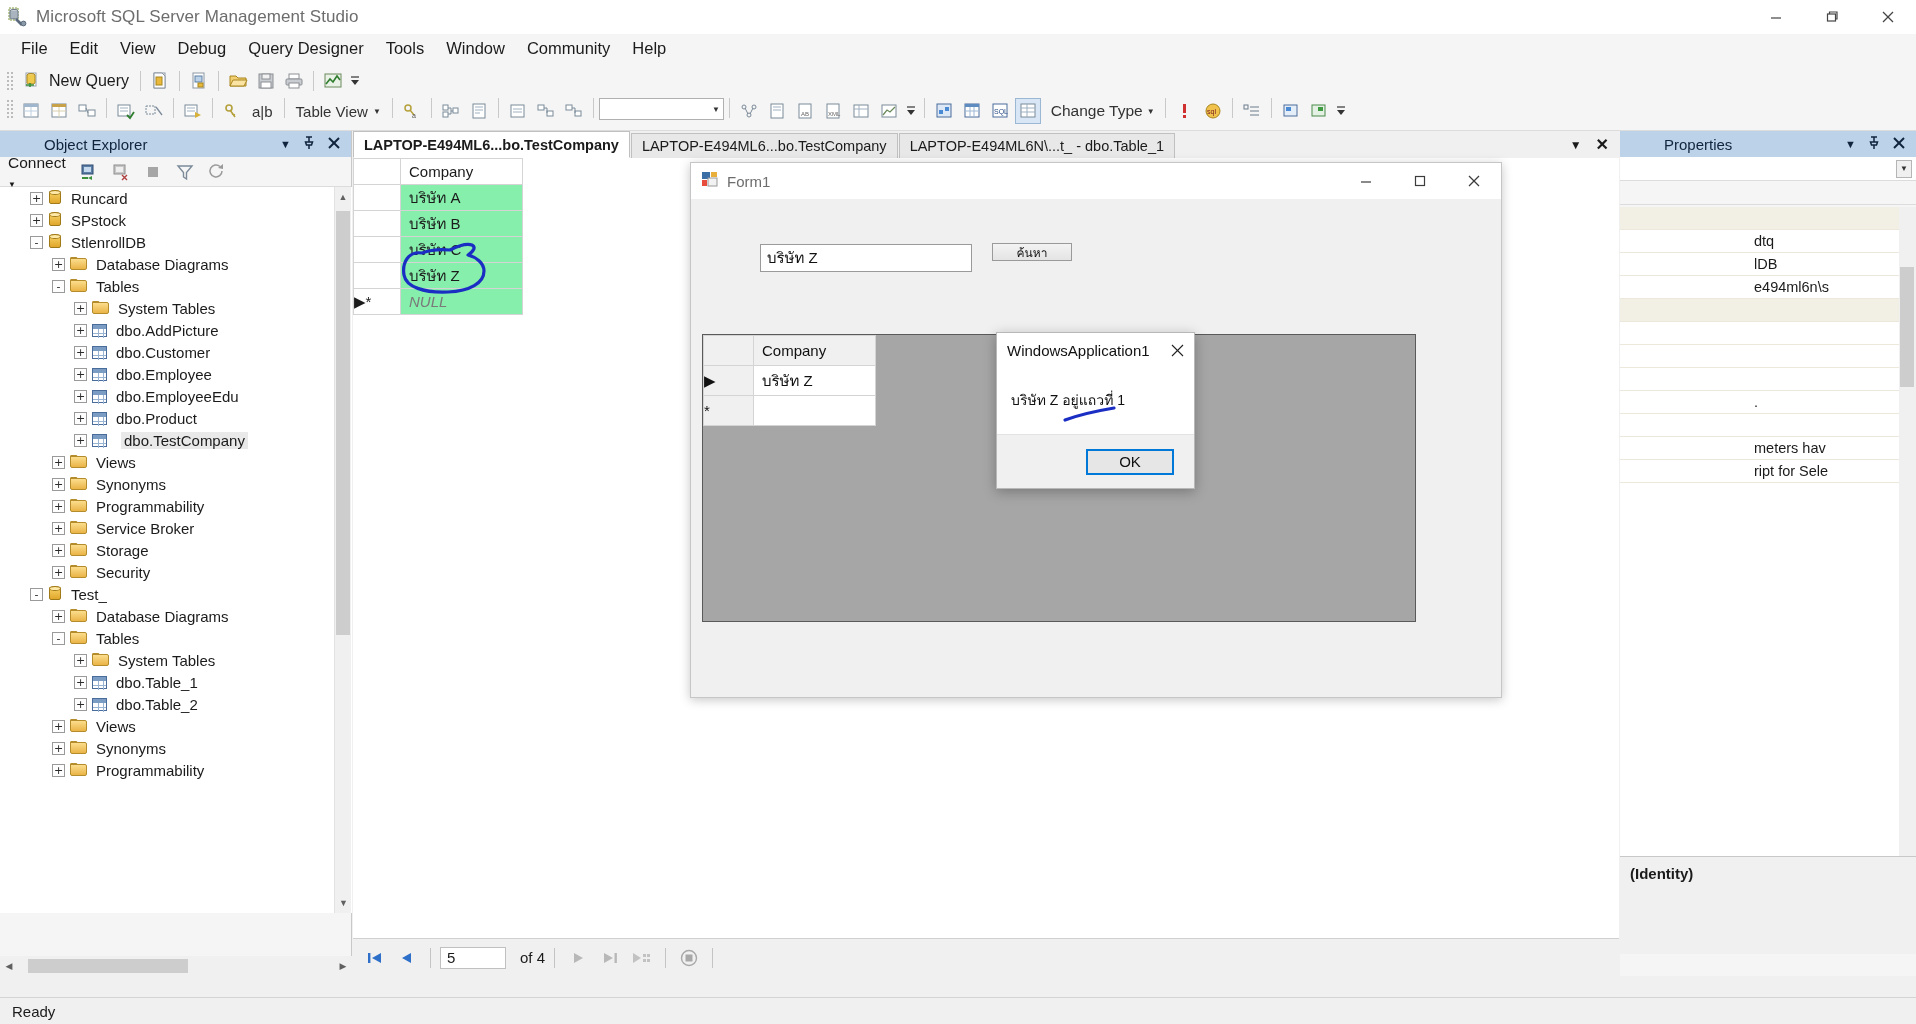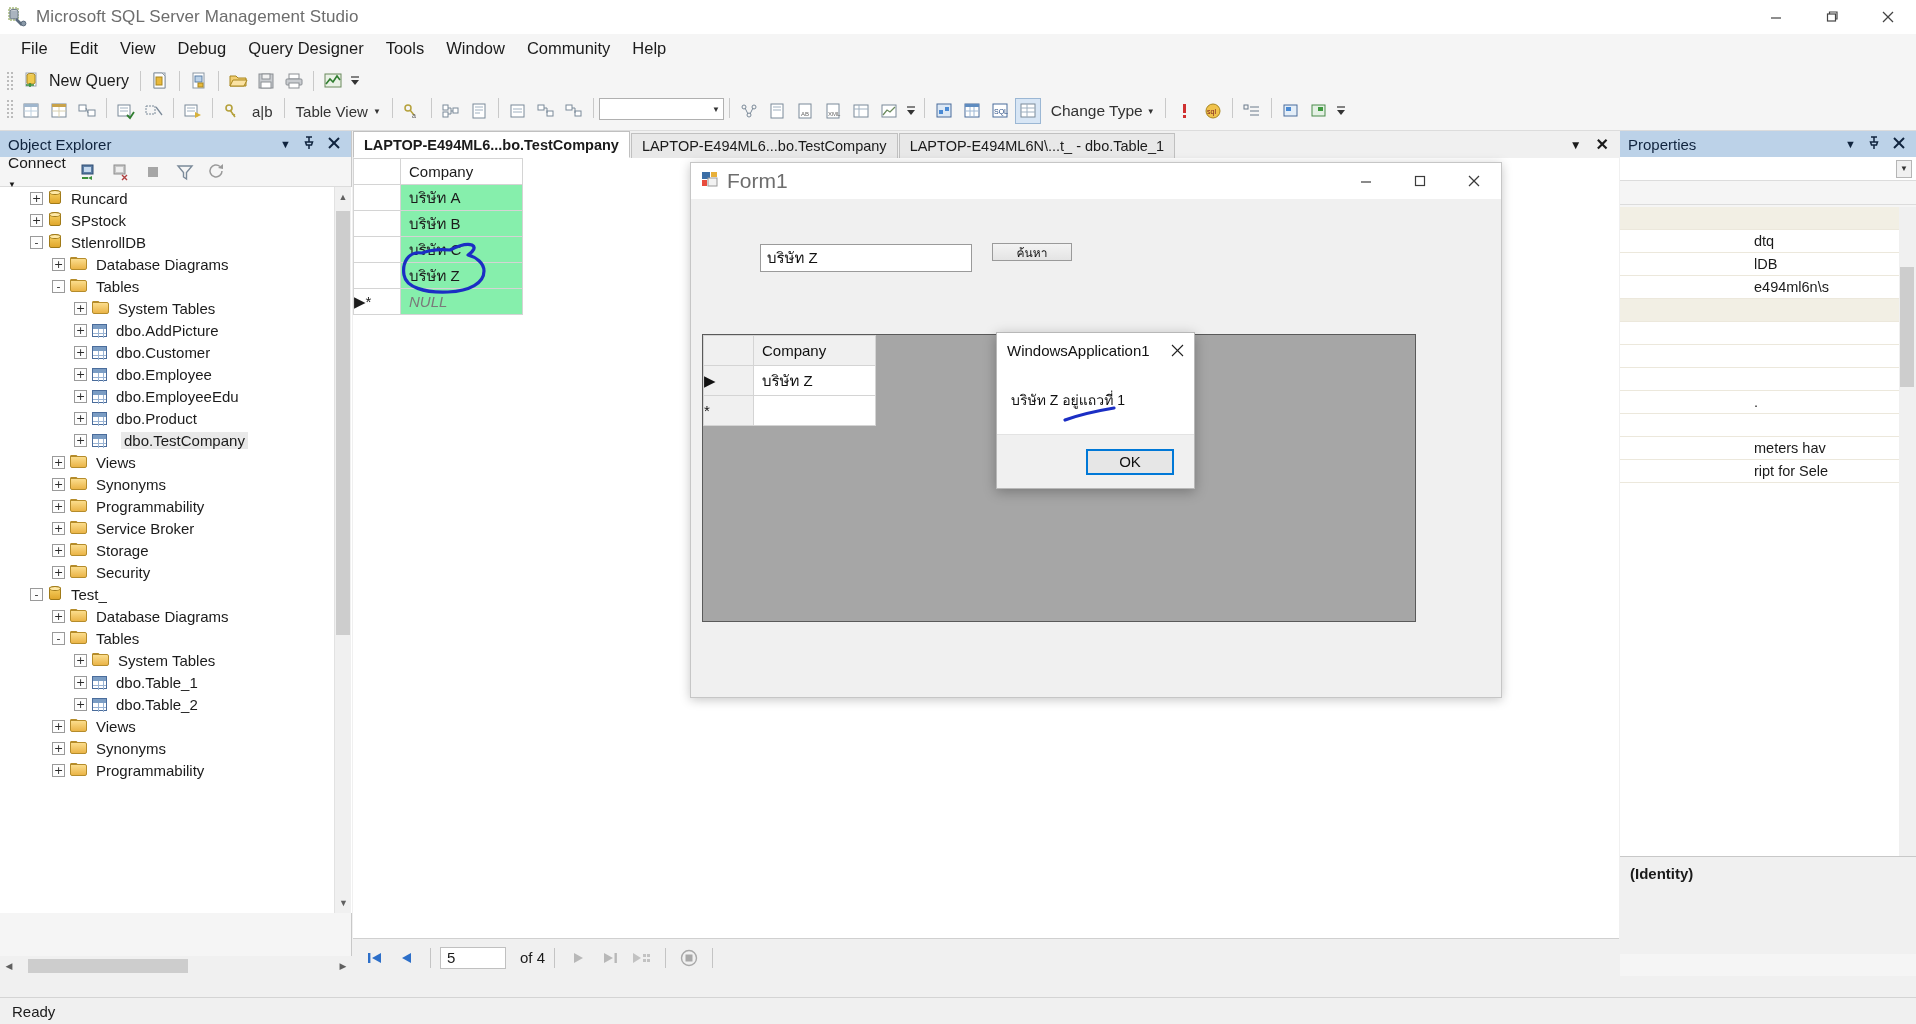--- a/index.html
+++ b/index.html
@@ -81,21 +81,21 @@
   
   .oe {
     position: absolute; left: 0; top: 131px; width: 352px; height: 845px;
     background: #f5f5f5; border-right: 1px solid #c8c8c8;
   }
   .dock-header {
     height: 26px; background: #bcd2e8; display: flex; align-items: center;
     padding: 0 4px 0 8px; font-size: 15px; color: #10243e;
   }
   .dock-header .sp { margin-left: auto; display:flex; gap:11px; align-items:center; padding-right:6px;}
-  .dock-title { font-weight: 400; }
+  .dock-title { font-weight: 400; margin-left: 36px; }
   .oe-toolbar {
     height: 30px; background: #f5f5f5; display: flex; align-items: center;
     padding-left: 8px; gap: 4px; border-bottom: 1px solid #dcdcdc;
   }
   .connect-btn { font-size: 15.5px; color: #1b1b1b; display:flex; align-items:flex-start; gap:8px; padding-right:5px;flex-direction:column;}
   .oe-tree {
     position: absolute; left: 0; top: 56px; width: 352px; height: 726px;
     background: #ffffff; overflow: hidden;
   }
   .tnode {
@@ -226,21 +226,21 @@
 
   
   .form1 {
     position: absolute; left: 690px; top: 162px; width: 812px; height: 536px;
     background: #f0f0f0; border: 1px solid #c6c6c6;
     box-shadow: 0 2px 10px rgba(0,0,0,.22);
   }
   .form1-title {
     height: 36px; background: #ffffff; display:flex; align-items:center; padding-left:10px;
   }
-  .form1-title .ftxt { font-size: 21px; color:#6d6d6d; margin-left:8px;}
+  .form1-title .ftxt { font-size: 15px; color:#6d6d6d; margin-left:8px;}
   .form1-title .fbtns { margin-left:auto; display:flex; height:36px; }
   .form1-title .fb { width:54px; height:36px; display:flex; align-items:center; justify-content:center; color:#3c3c3c;}
   .form1-body { position:relative; height: 498px; background:#f0f0f0; }
   .f-search {
     position:absolute; left: 69px; top: 45px; width: 212px; height: 28px;
     background:#fff; border:1px solid #9a9a9a; font-size:15px; color:#111;
     display:flex; align-items:center; padding-left:6px;
   }
   .f-btn {
     position:absolute; left: 301px; top: 44px; width: 80px; height: 18px;

